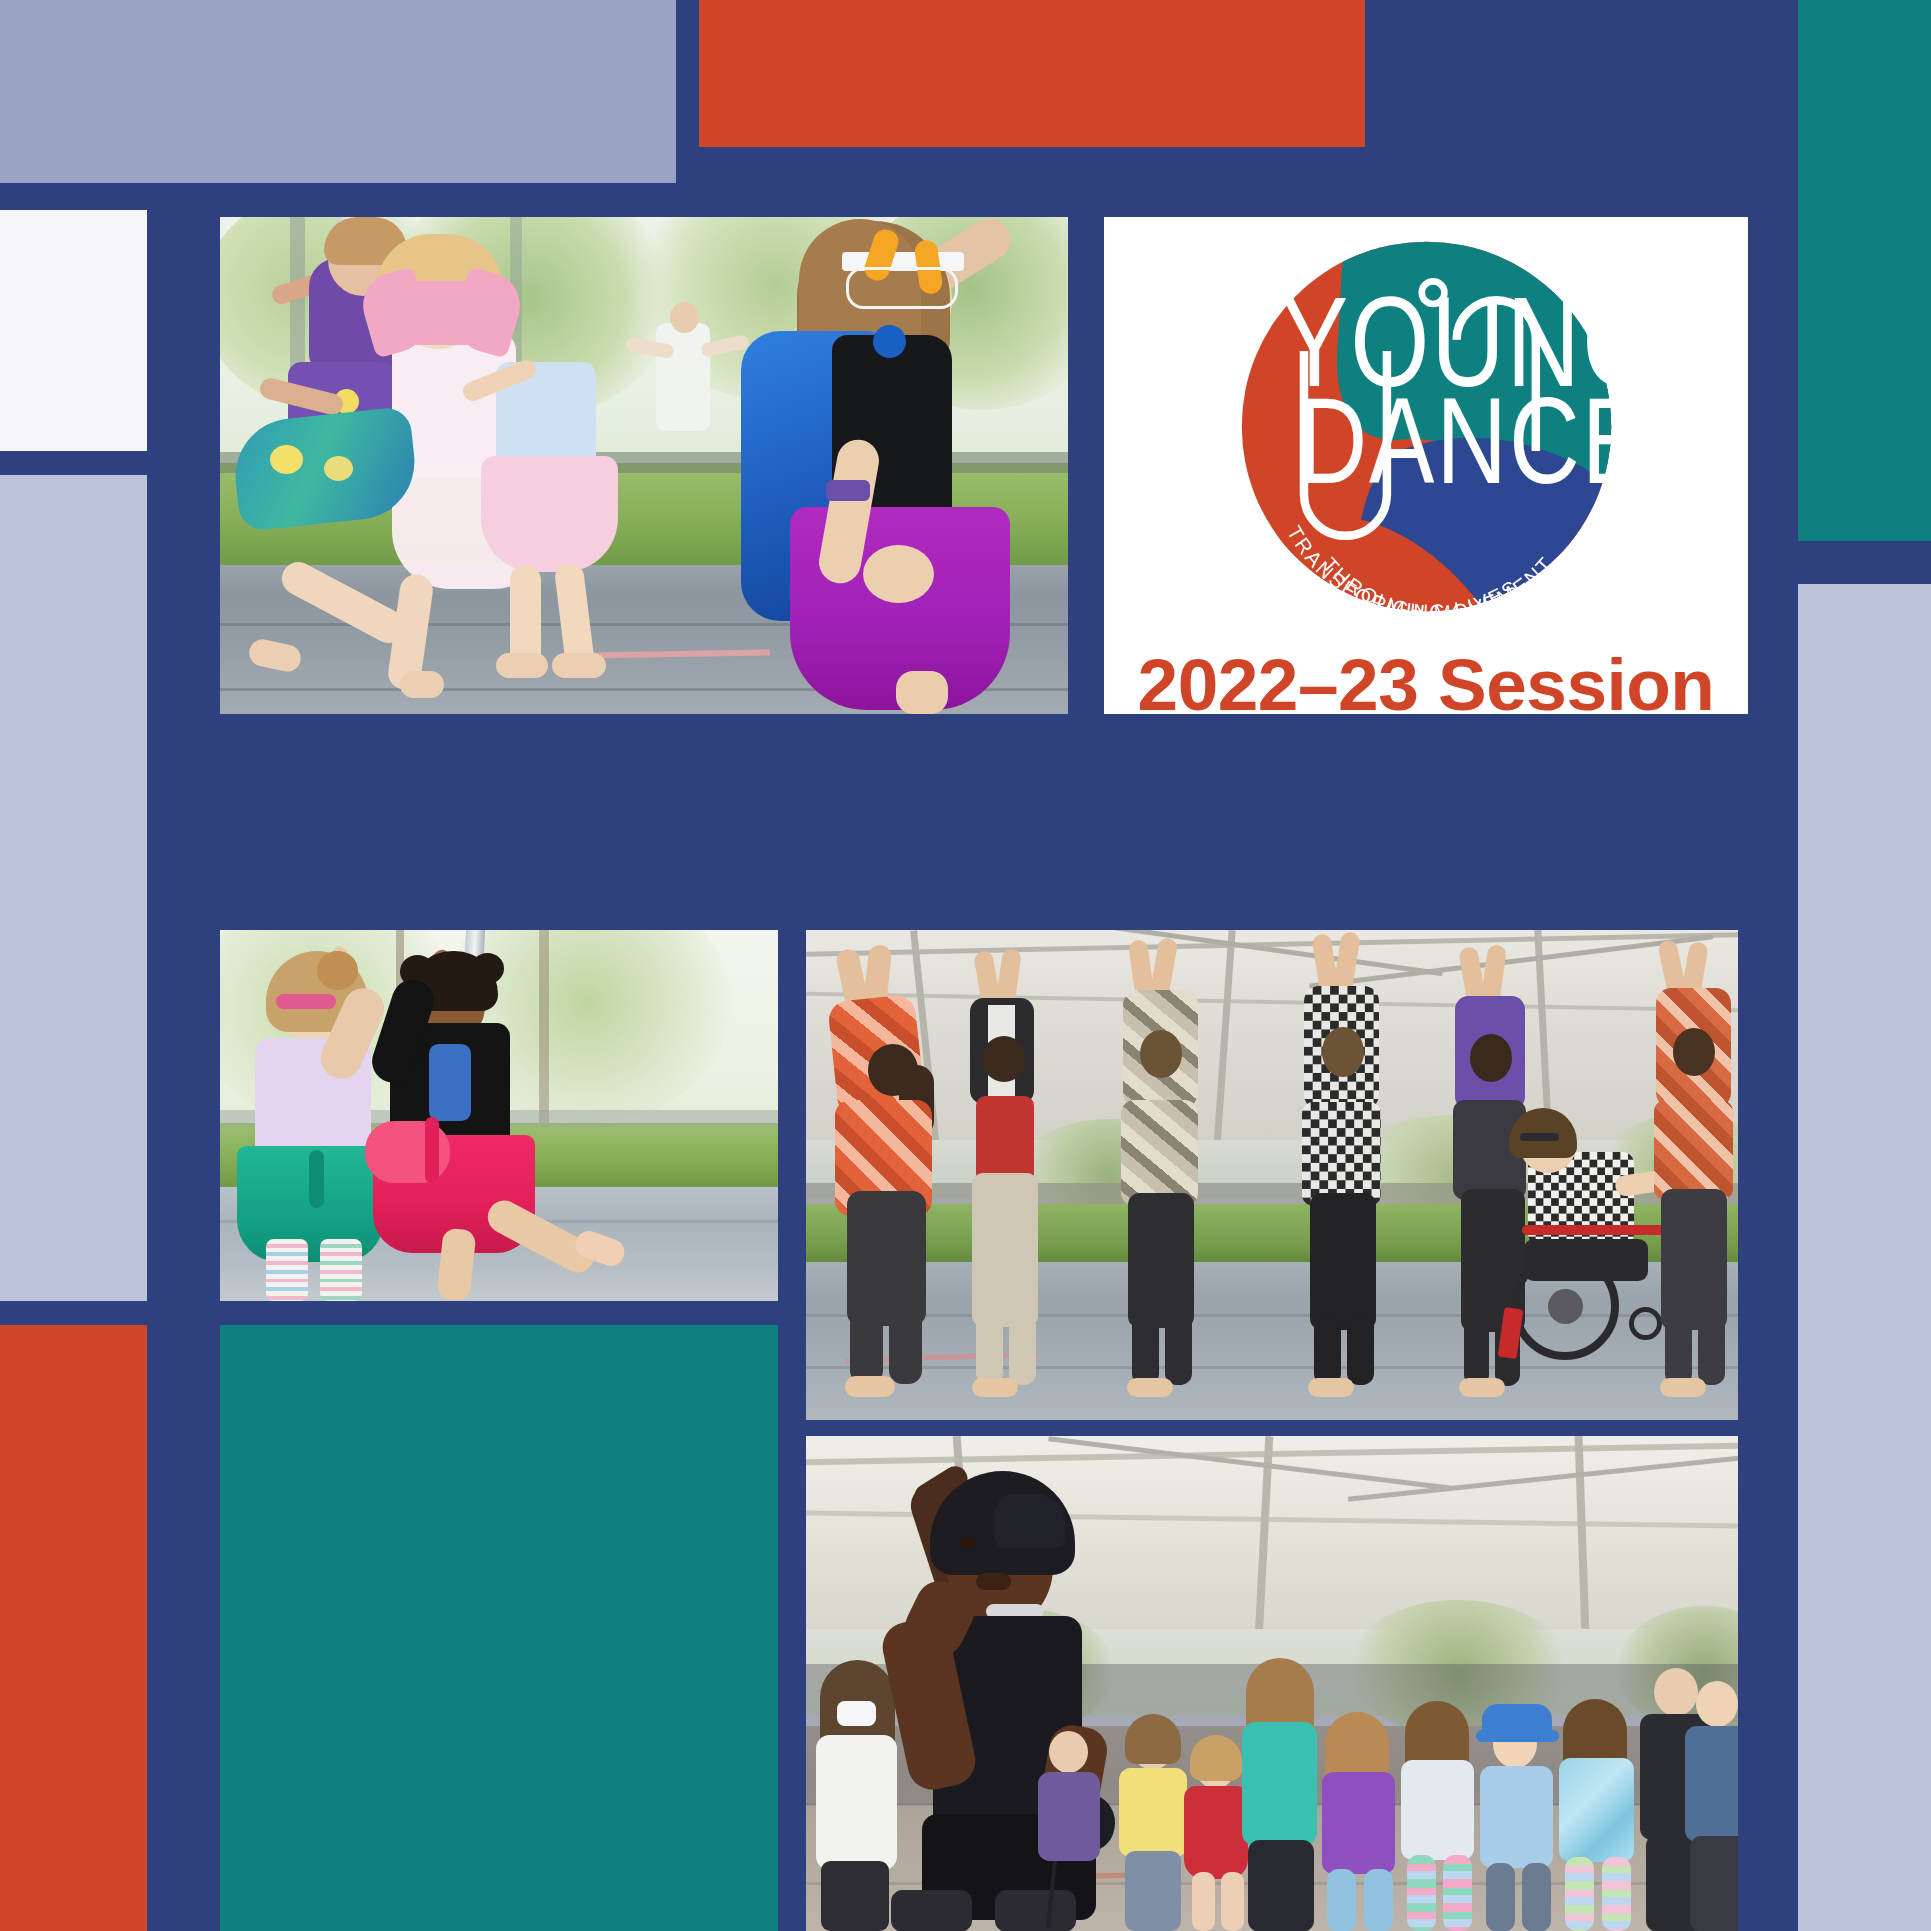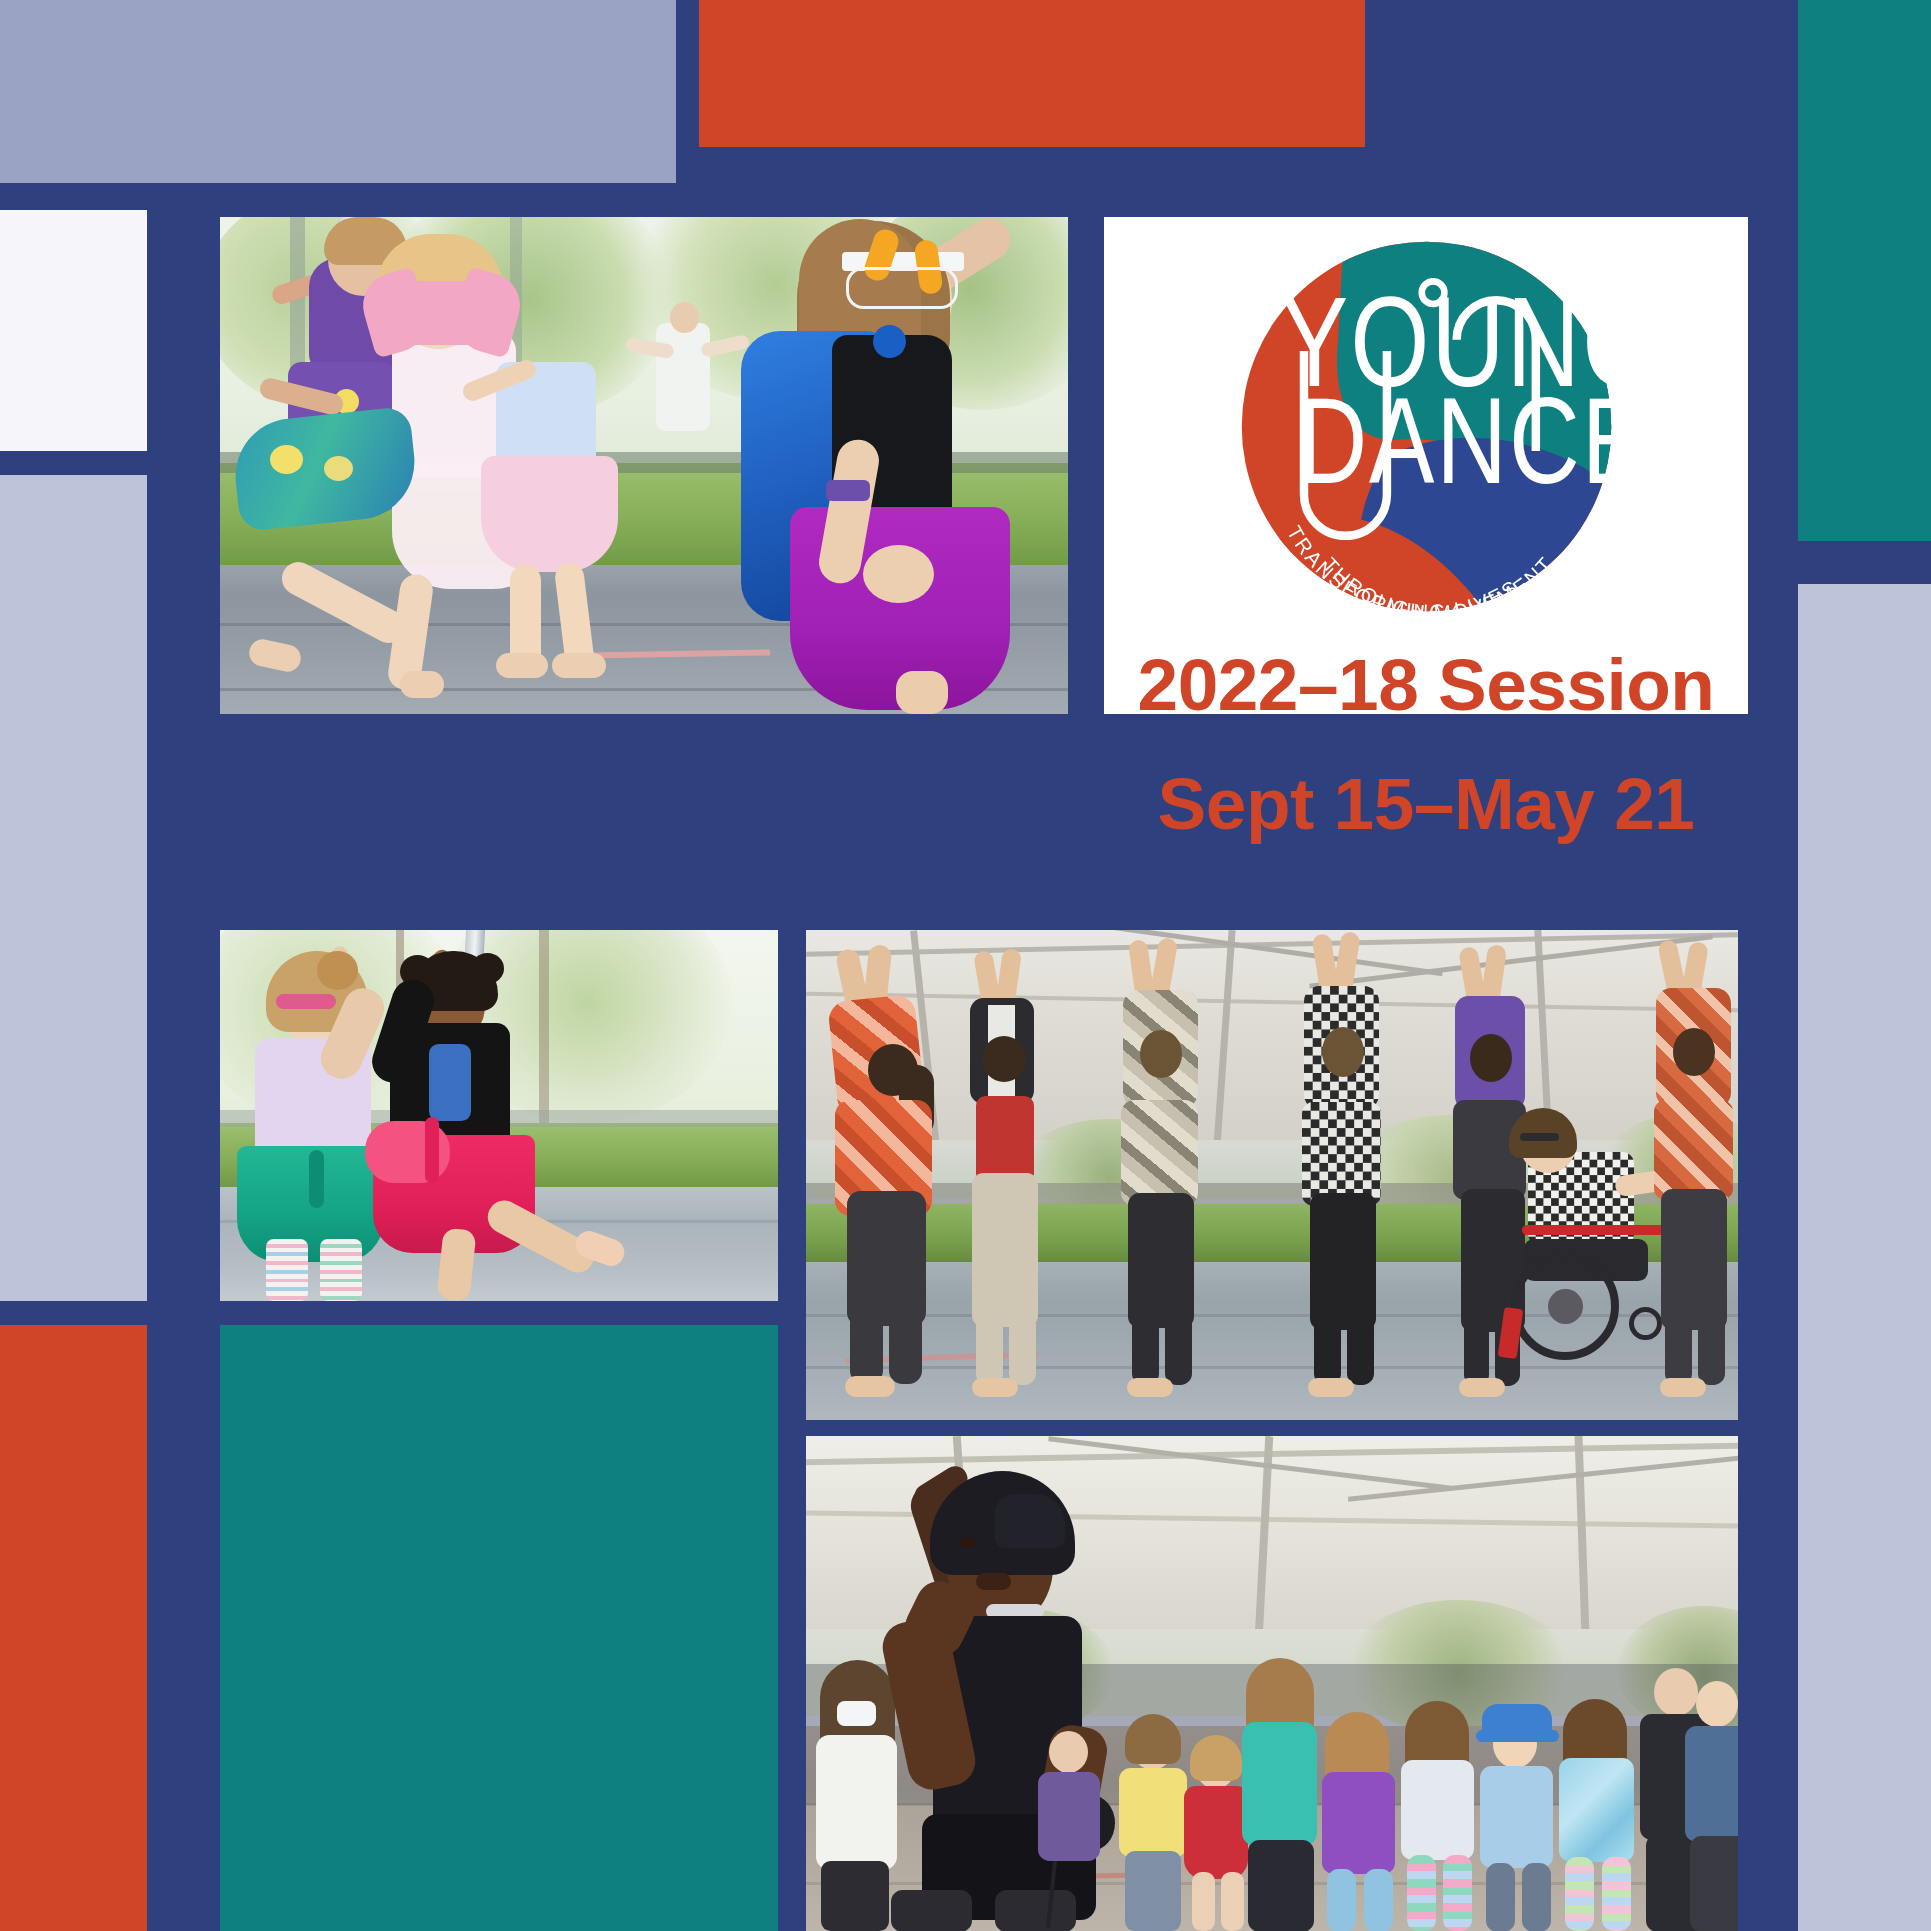--- a/index.html
+++ b/index.html
@@ -470,21 +470,20 @@
             <textPath href="#arc1" startOffset="6%">TRANSFORMING LIVES</textPath>
           </text>
           <path id="arc2" d="M 70 320 A 160 160 0 0 0 346 332" fill="none"></path>
           <text font-family="'Liberation Sans','DejaVu Sans',sans-serif" font-size="22" letter-spacing="2.4">
             <textPath href="#arc2" startOffset="10%">THROUGH MOVEMENT</textPath>
           </text>
         </g>
       </svg>
     </div>
 
-    <div id="session-title">2022–18 Session</div>
+    <div id="session-title">2022–23 Session</div>
 
     <div id="session-rule"></div>
 
-    <div id="session-dates">Sept 15–May 21</div>
   </div>
 
 </div>
 
 
 </body></html>

